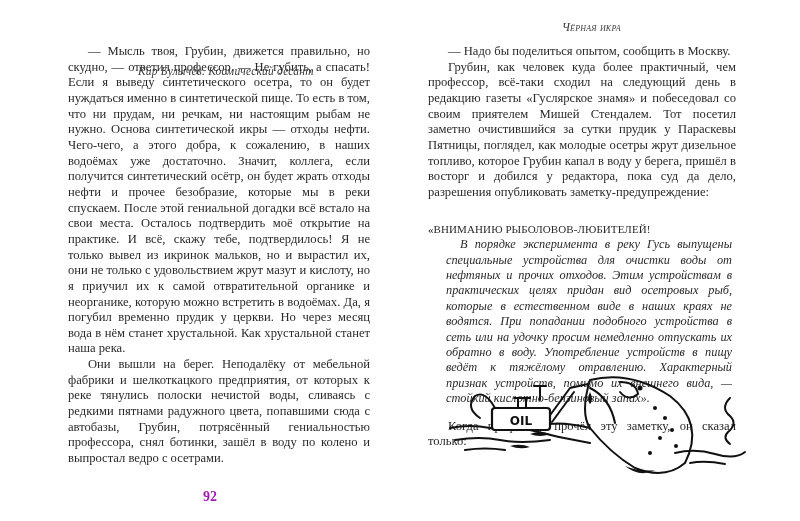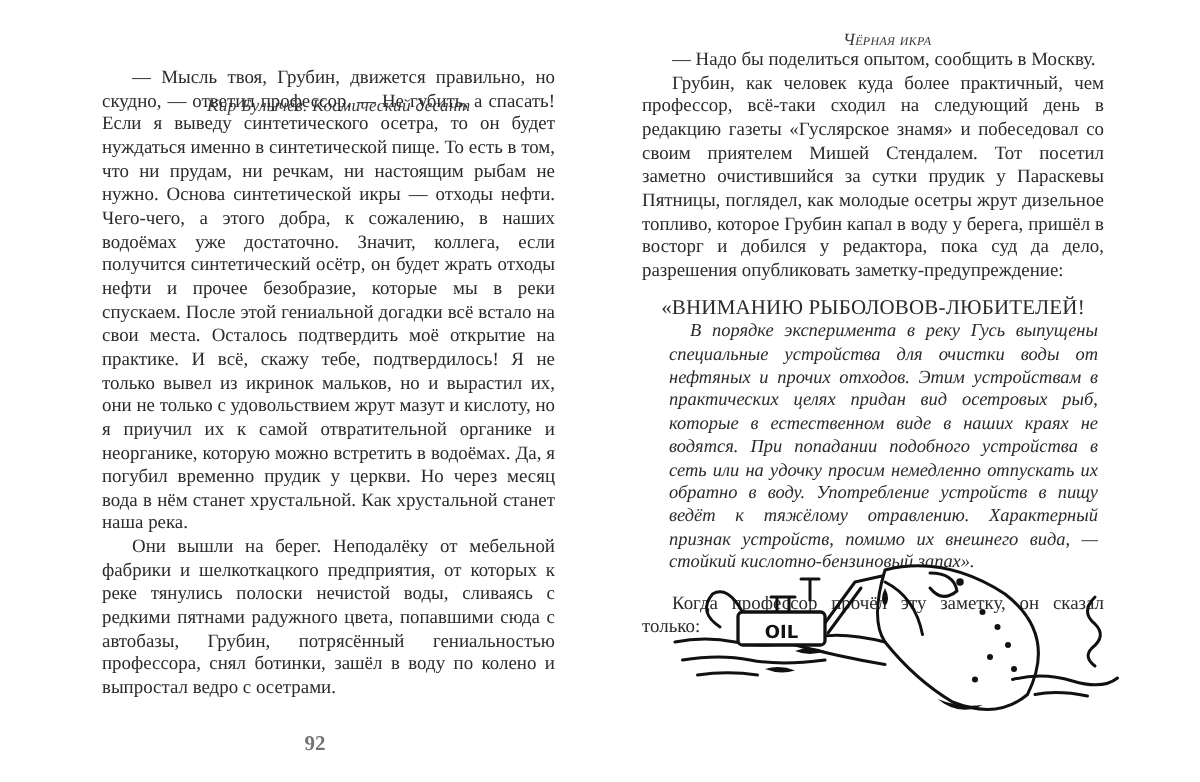--- a/index.html
+++ b/index.html
@@ -6,29 +6,29 @@
   body { width:800px; height:521px; background:#ffffff; overflow:hidden; position:relative;
          font-family:"Liberation Serif","DejaVu Serif",serif; color:#2a2a2a; }
   .page { position:absolute; top:0; height:521px; }
   .page.left { left:0; width:400px; }
   .page.right { left:400px; width:400px; }
   .running-head { position:absolute; top:21px; font-style:italic; font-size:11.5px; color:#3a3a3a; letter-spacing:0.2px; }
   .left .running-head { left:138px;margin-top:44px; }
   .right .running-head { left:162px; font-variant:small-caps; }
   .text { position:absolute; font-size:12.6px; line-height:15.65px; text-align:justify; }
   .left .text { left:68px; width:302px; top:44px; }
-  .right .text { left:28px; width:308px; top:32px;font-family:Liberation Serif, serif; }
+  .right .text { left:28px; width:308px; top:44px;font-family:Liberation Serif, serif; }
   .p { margin:0; text-indent:0; }
   .p.ind { text-indent:20px; }
   .p + .p { margin-top:0; }
-  .notice-title { text-align:center; margin-top:9px; font-size:14px; letter-spacing:0.1px; }
+  .notice-title { text-align:left; margin-top:21px; font-size:11px; letter-spacing:0.1px; }
   .notice { font-style:italic; margin-left:18px; width:286px; font-size:12.3px; line-height:15.4px; text-align:justify; }
   .notice .p.ind { text-indent:14px; }
   .after-notice { margin-top:12px; }
-  .page-number { position:absolute; left:203px; top:489px; font-size:14px; font-weight:bold; color:#737373; }
+  .page-number { position:absolute; left:203px; top:489px; font-size:14px; font-weight:bold; color:#a21caf; }
   .illustration { position:absolute; left:440px; top:368px; width:320px; height:115px; }
 </style>
 </head>
 <body>
 
 <div class="page left">
   <div class="running-head">Кир Булычёв. Космический десант</div>
   <div class="text">
     <p class="p ind">— Мысль твоя, Грубин, движется правильно, но скудно, — ответил профессор. — Не губить, а спасать! Если я выведу синтетического осетра, то он будет нуждаться именно в синтетической пище. То есть в том, что ни прудам, ни речкам, ни настоящим рыбам не нужно. Основа синтетической икры — отходы нефти. Чего-чего, а этого добра, к сожалению, в наших водоёмах уже достаточно. Значит, коллега, если получится синтетический осётр, он будет жрать отходы нефти и прочее безобразие, которые мы в реки спускаем. После этой гениальной догадки всё встало на свои места. Осталось подтвердить моё открытие на практике. И всё, скажу тебе, подтвердилось! Я не только вывел из икринок мальков, но и вырастил их, они не только с удовольствием жрут мазут и кислоту, но я приучил их к самой отвратительной органике и неорганике, которую можно встретить в водоёмах. Да, я погубил временно прудик у церкви. Но через месяц вода в нём станет хрустальной. Как хрустальной станет наша река.</p>
     <p class="p ind">Они вышли на берег. Неподалёку от мебельной фабрики и шелкоткацкого предприятия, от которых к реке тянулись полоски нечистой воды, сливаясь с редкими пятнами радужного цвета, попавшими сюда с автобазы, Грубин, потрясённый гениальностью профессора, снял ботинки, зашёл в воду по колено и выпростал ведро с осетрами.</p>

